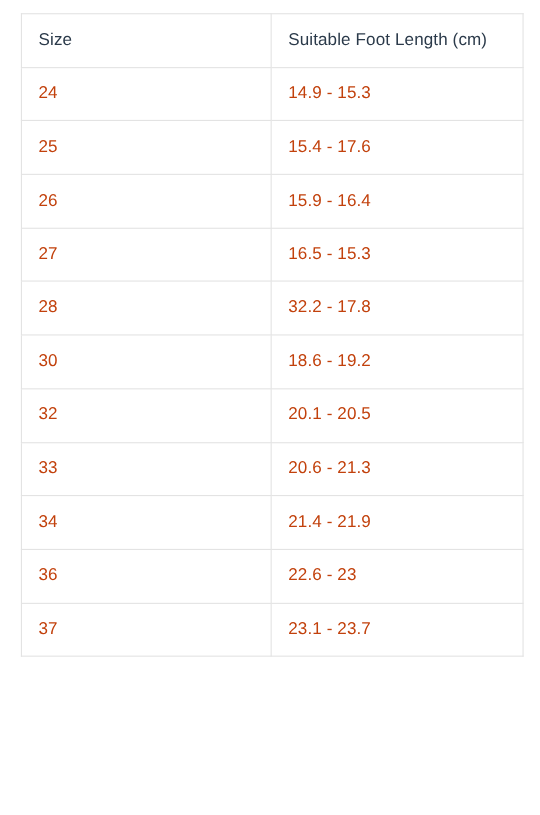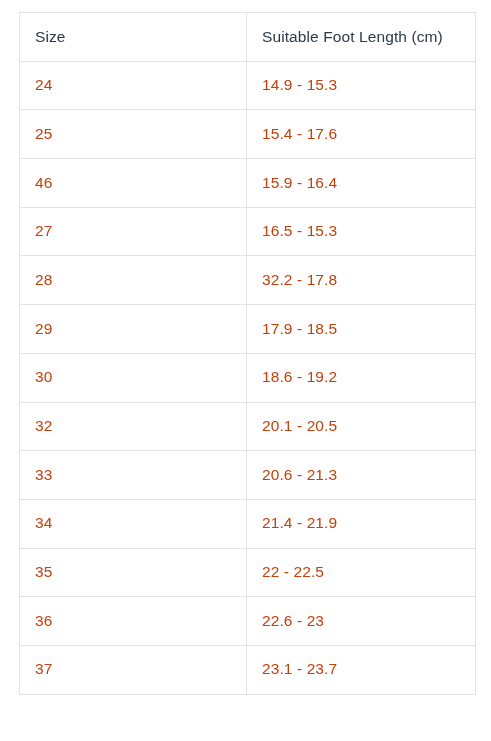--- a/index.html
+++ b/index.html
@@ -80,56 +80,48 @@
       <tbody>
         <tr>
           <td>24</td>
           <td>14.9 - 15.3</td>
         </tr>
         <tr>
           <td>25</td>
           <td>15.4 - 17.6</td>
         </tr>
         <tr>
-          <td>46</td>
+          <td>26</td>
           <td>15.9 - 16.4</td>
         </tr>
         <tr>
           <td>27</td>
           <td>16.5 - 15.3</td>
         </tr>
         <tr>
           <td>28</td>
           <td>32.2 - 17.8</td>
-        </tr>
-        <tr>
-          <td>29</td>
-          <td>17.9 - 18.5</td>
         </tr>
         <tr>
           <td>30</td>
           <td>18.6 - 19.2</td>
         </tr>
         <tr>
           <td>32</td>
           <td>20.1 - 20.5</td>
         </tr>
         <tr>
           <td>33</td>
           <td>20.6 - 21.3</td>
         </tr>
         <tr>
           <td>34</td>
           <td>21.4 - 21.9</td>
         </tr>
         <tr>
-          <td>35</td>
-          <td>22 - 22.5</td>
-        </tr>
-        <tr>
           <td>36</td>
           <td>22.6 - 23</td>
         </tr>
         <tr>
           <td>37</td>
           <td>23.1 - 23.7</td>
         </tr>
       </tbody>
     </table>
   </div>

